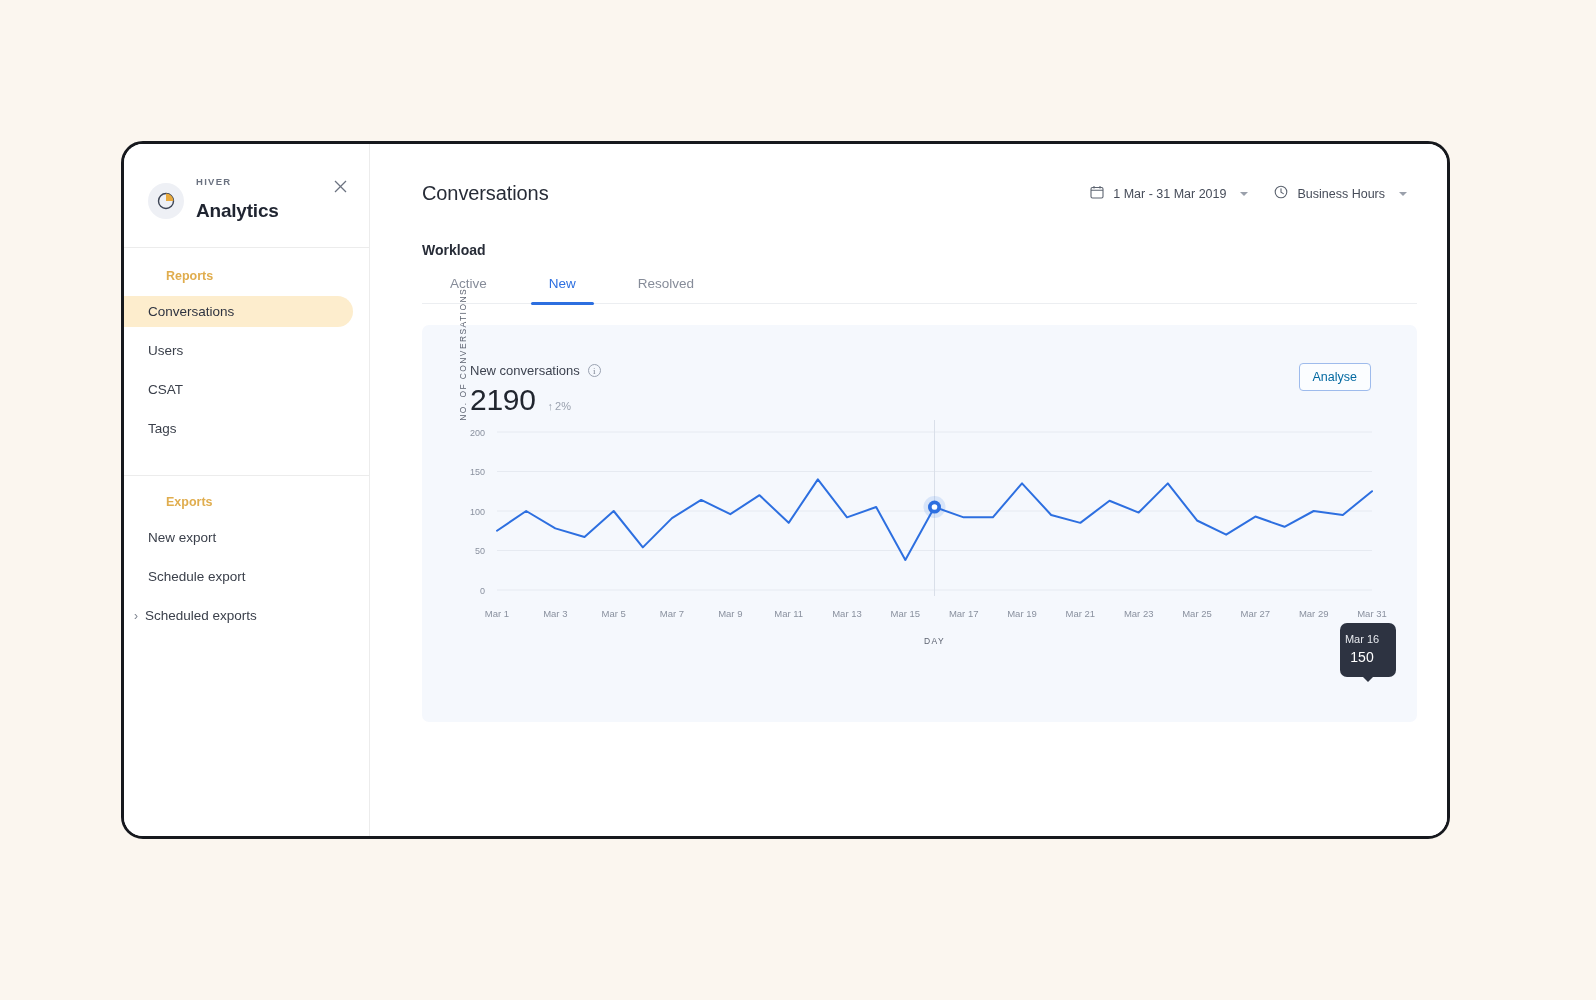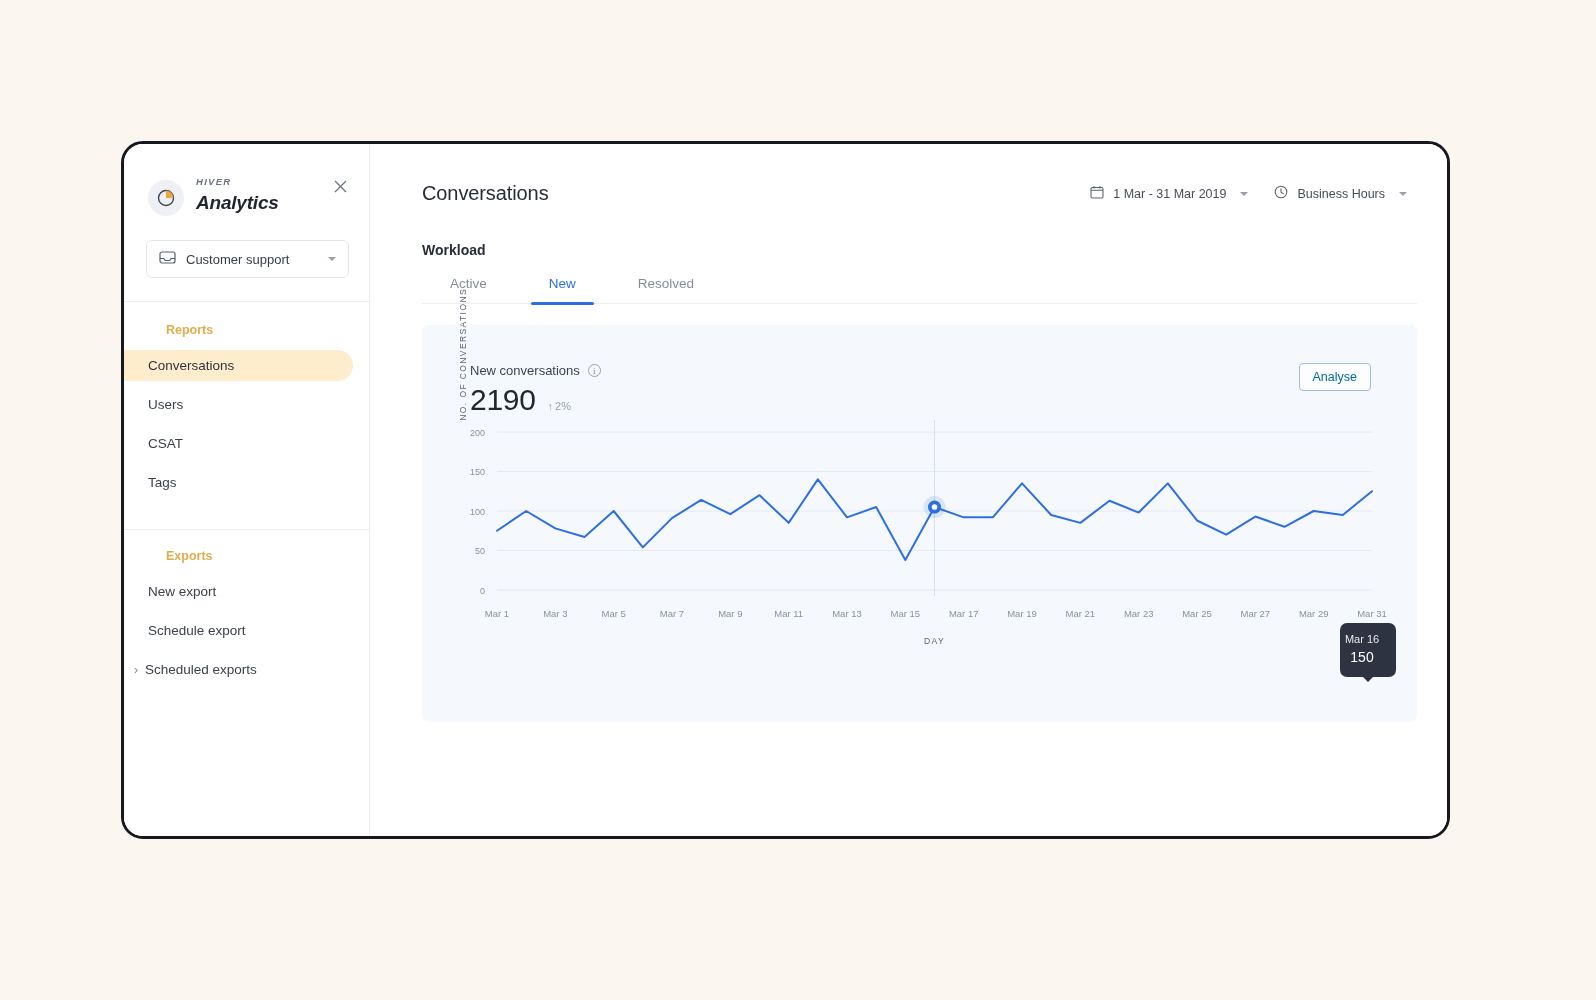--- a/index.html
+++ b/index.html
@@ -26,24 +26,23 @@
   .sidebar {
     width: 246px;
     flex: 0 0 246px;
     background: #ffffff;
     border-right: 1px solid #ececec;
     display: flex;
     flex-direction: column;
   }
   .brand-row {
     display: flex;
-    align-items: flex-end;
+    align-items: center;
     padding: 32px 20px 0 24px;
     position: relative;
-    font-style: italic;
   }
   .brand-logo {
     width: 36px; height: 36px;
     border-radius: 50%;
     background: #eef0f5;
     display: flex; align-items: center; justify-content: center;
     flex: 0 0 36px;
     margin-top: 2px;
   }
   .brand-text { margin-left: 12px; }
@@ -53,21 +52,21 @@
     font-weight: 700;
     color: #6b7280;
     text-transform: uppercase;
     line-height: 12px;
   }
   .brand-title {
     font-size: 19px;
     font-weight: 700;
     color: #1f2430;
     line-height: 26px;
-    margin-top: 2px;
+    margin-top: 10px;
     letter-spacing: -0.2px;
   }
   .close-btn {
     position: absolute;
     right: 20px; top: 33px;
     width: 18px; height: 18px;
     color: #6b7280;
     cursor: pointer;
     display: flex; align-items: center; justify-content: center;
   }
@@ -325,30 +324,20 @@
         <div class="brand-title">Analytics</div>
       </div>
       <div class="close-btn">
         <svg width="13" height="13" viewBox="0 0 13 13" aria-hidden="true">
           <line x1="1" y1="1" x2="12" y2="12" stroke="#6b7280" stroke-width="1.3"></line>
           <line x1="12" y1="1" x2="1" y2="12" stroke="#6b7280" stroke-width="1.3"></line>
         </svg>
       </div>
     </div>
 
-    <div class="inbox-select">
-      <span>
-        <svg width="17" height="15" viewBox="0 0 17 15" aria-hidden="true">
-          <rect x="1" y="2" width="15" height="11" rx="2" fill="none" stroke="#566072" stroke-width="1.2"></rect>
-          <path d="M1 8.5 h4 l1.2 2 h4.6 l1.2 -2 h4" fill="none" stroke="#566072" stroke-width="1.2" stroke-linejoin="round"></path>
-        </svg>
-      </span>
-      <span class="isel-label">Customer support</span>
-      <span class="caret"></span>
-    </div>
 
     <div class="side-divider"></div>
 
     <div class="nav-section">
       <div class="nav-heading">Reports</div>
       <div class="nav-item active">
         <span>Conversations</span>
       </div>
       <div class="nav-item">
         <span>Users</span>

